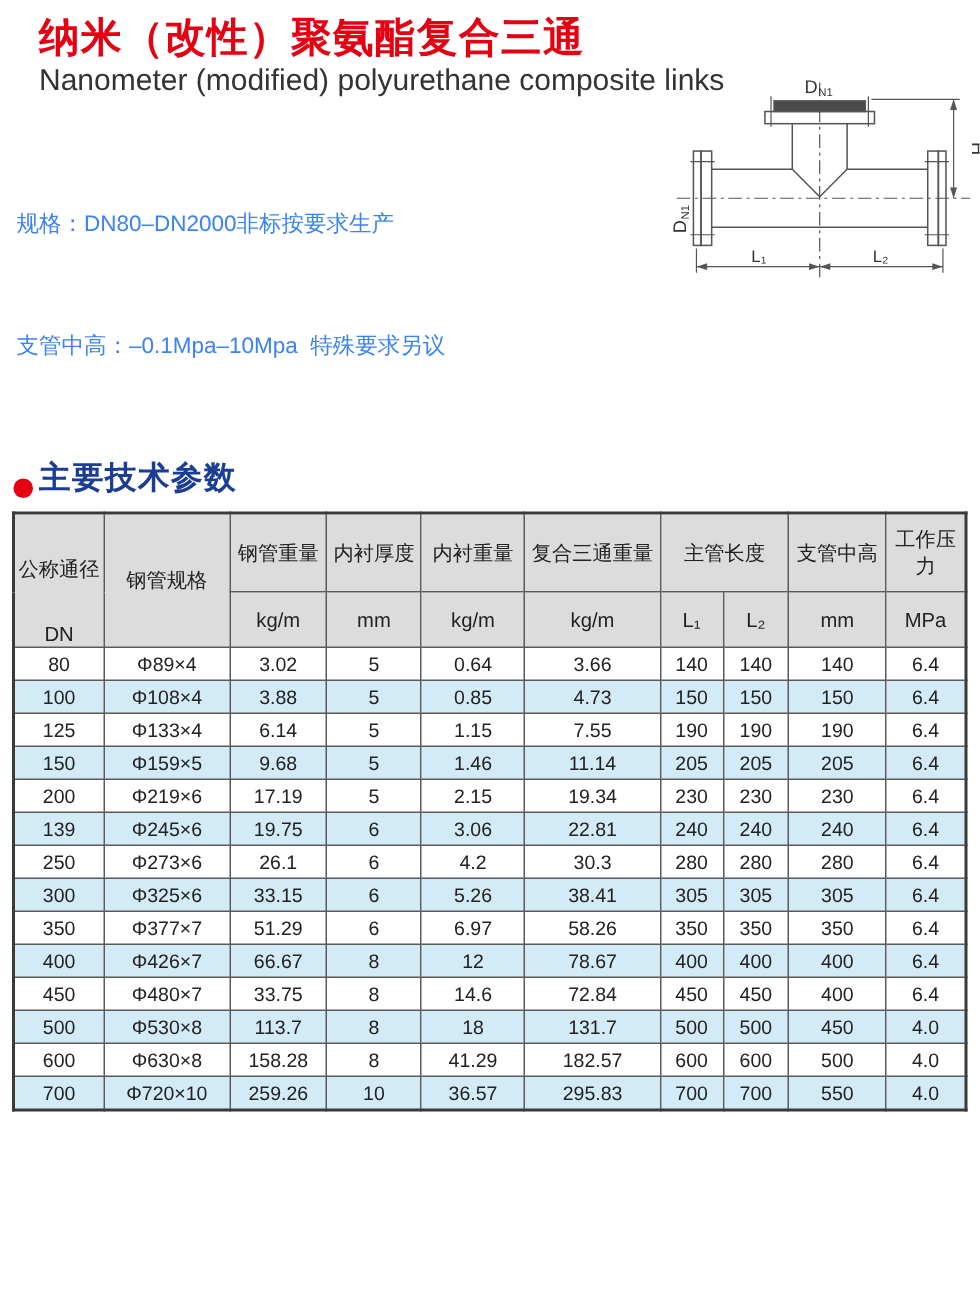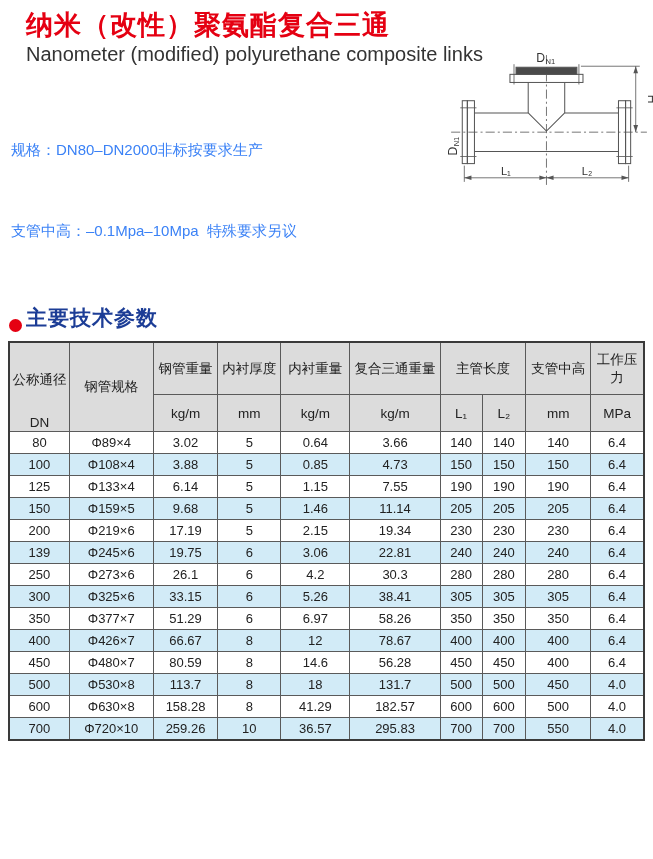--- a/index.html
+++ b/index.html
@@ -268,24 +268,24 @@
           <td>12</td>
           <td>78.67</td>
           <td>400</td>
           <td>400</td>
           <td>400</td>
           <td>6.4</td>
         </tr>
         <tr>
           <td>450</td>
           <td>Φ480×7</td>
-          <td>80.59</td>
+          <td>33.75</td>
           <td>8</td>
           <td>14.6</td>
-          <td>56.28</td>
+          <td>72.84</td>
           <td>450</td>
           <td>450</td>
           <td>400</td>
           <td>6.4</td>
         </tr>
         <tr>
           <td>500</td>
           <td>Φ530×8</td>
           <td>113.7</td>
           <td>8</td>

